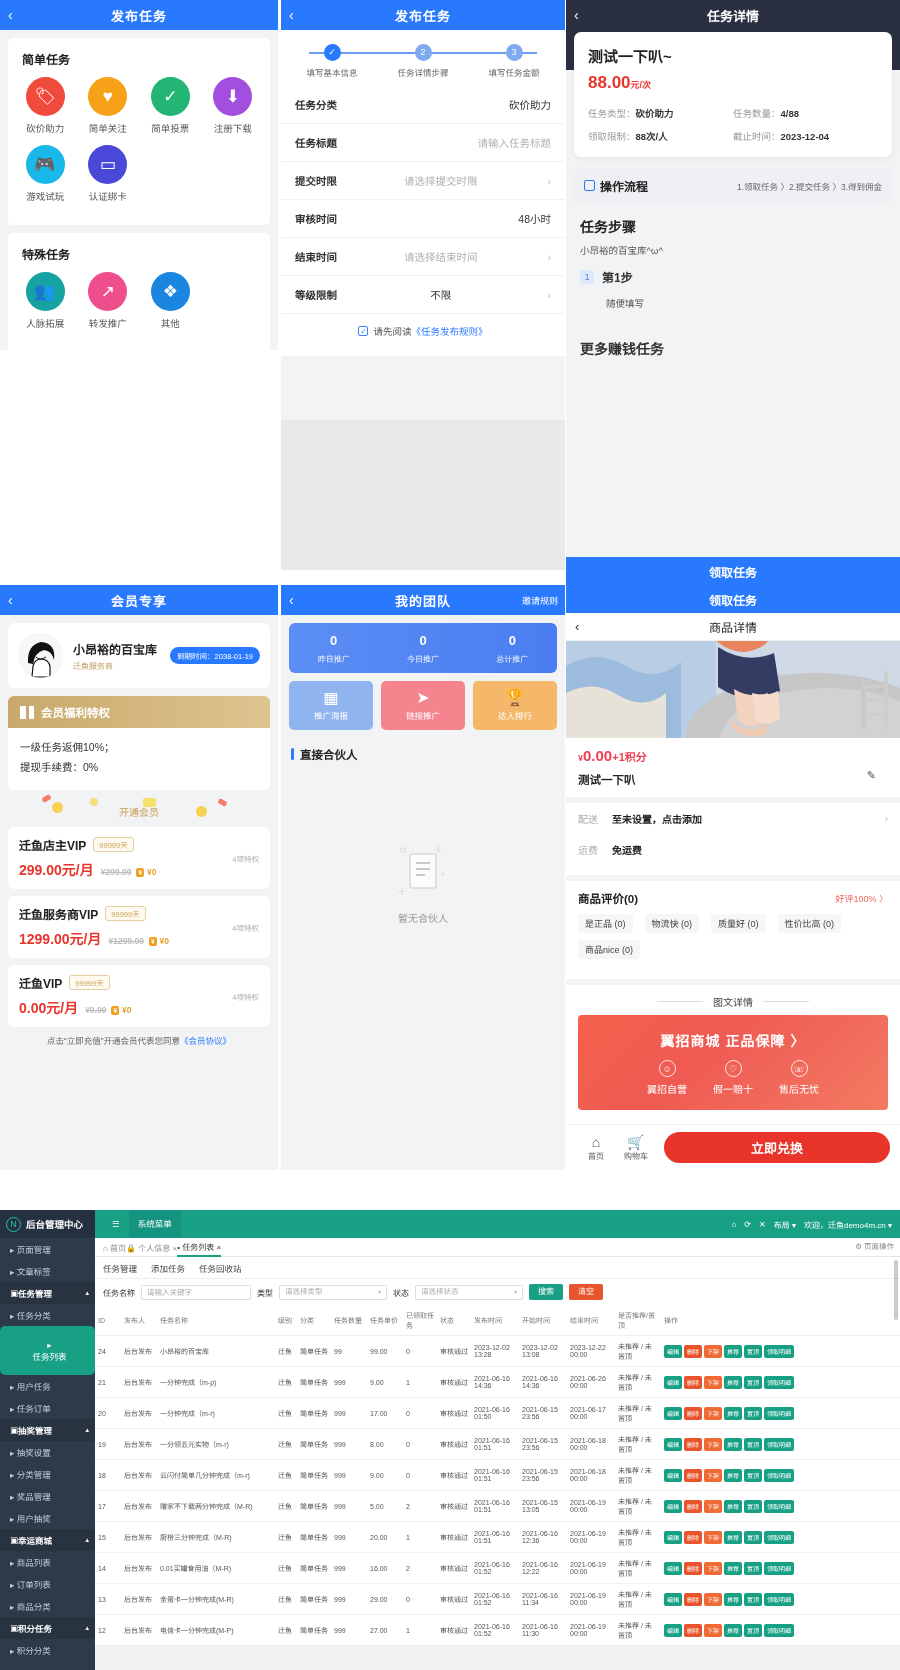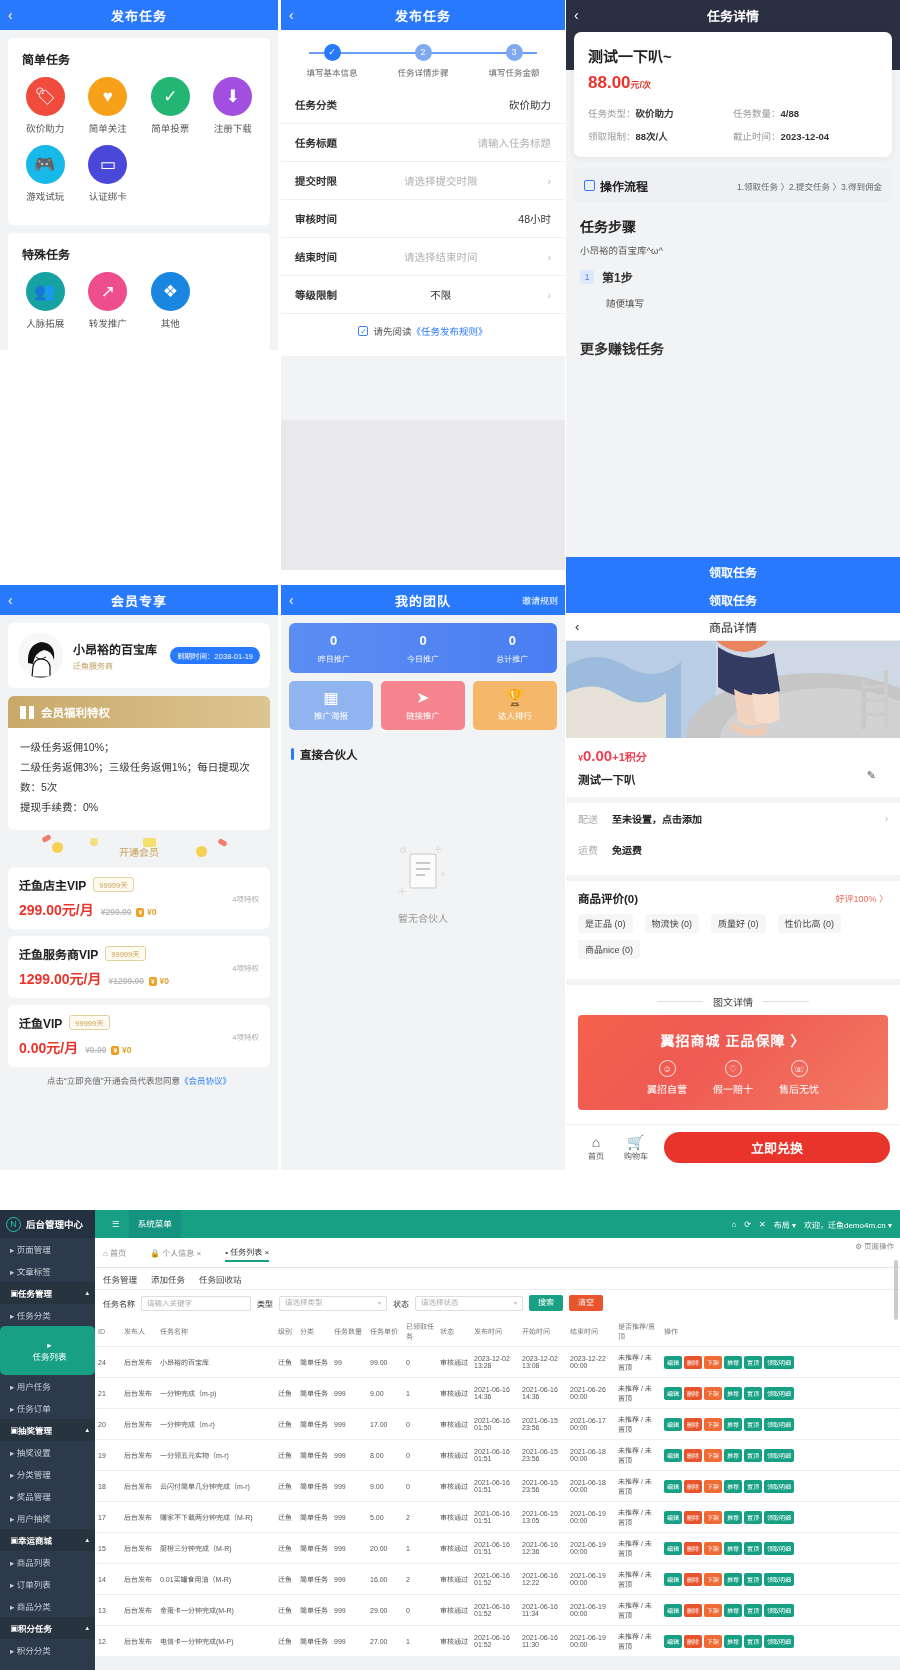--- a/index.html
+++ b/index.html
@@ -217,22 +217,22 @@
   .logo .lt { font-size:9.5px; color:#fff; font-weight:bold;}
   .sitem { font-size:8.5px; padding:5px 6px 5px 10px; }
   .sitem.grp { background:#27333f; font-weight:bold; color:#fff; display:flex; align-items:center;}
   .sitem.grp .ar { margin-left:auto; font-size:7px;}
   .sitem.act { background:#18a085; color:#fff; }
   .content { flex:1; background:#f1f2f4; position:relative; overflow:hidden;}
   .tabsrow { height:28px; background:#18a085; display:flex; align-items:center; padding-left:8px; color:#fff;}
   .tabsrow .tb { font-size:8.5px; padding:0 9px; height:28px; line-height:28px;}
   .tabsrow .tb.on { background:#149480; }
   .tabsrow .rt { margin-left:auto; display:flex; align-items:center; gap:8px; padding-right:8px; font-size:8px;}
-  .crumb { height:30px; background:#fff; border-bottom:1px solid #e6e6e6; display:flex; align-items:center;
-           padding-left:8px; font-size:8px; color:#888; gap:24px;}
+  .crumb { height:19px; background:#fff; border-bottom:1px solid #e6e6e6; display:flex; align-items:center;
+           padding-left:8px; font-size:8px; color:#888; gap:0;}
   .crumb .on { color:#333; border-bottom:2px solid #18a085; height:19px; line-height:19px;}
   .subtabs { height:22px; background:#fff; display:flex; align-items:center; padding-left:8px; gap:14px;
              font-size:8.5px; color:#444; border-bottom:1px solid #eee;}
   .filters { height:26px; background:#fff; display:flex; align-items:center; padding-left:8px; gap:6px; font-size:8px;}
   .filters .lbl { color:#333; }
   .inp { height:15px; border:1px solid #ddd; border-radius:2px; background:#fff; font-size:7.5px;
          color:#aaa; padding:0 5px; line-height:14px;}
   .sel { height:15px; border:1px solid #ddd; border-radius:2px; background:#fff; font-size:7.5px;
          color:#aaa; padding:0 5px; line-height:14px; position:relative; display:flex;align-items:center;}
   .sel .cv { margin-left:auto; padding-left:10px; color:#bbb; font-size:6px;}
@@ -421,21 +421,20 @@
       <div class="msub">迁鱼服务商</div>
     </div>
     <div class="expire">到期时间：2038-01-19</div>
   </div>
   <div class="goldhead">
     <span class="gift"></span>
     <span>会员福利特权</span>
   </div>
   <div class="goldbody">
     <p>一级任务返佣10%；</p>
-    <p>二级任务返佣3%；三级任务返佣1%；每日提现次数：5次</p>
     <p>提现手续费：0%</p>
   </div>
   <div class="openvip">
     <span class="conf" style="left:52px;top:4px;background:#f7d154;width:11px;height:11px;"></span>
     <span class="conf" style="left:90px;top:0px;background:#f4e07a;width:8px;height:8px;"></span>
     <span class="conf" style="left:143px;top:0px;background:#f5e06a;width:13px;height:9px;border-radius:2px;"></span>
     <span class="conf" style="left:196px;top:8px;background:#f7d154;width:11px;height:11px;"></span>
     <span class="conf" style="left:42px;top:-2px;background:#f47c6a;width:9px;height:5px;border-radius:2px;transform:rotate(-30deg)"></span>
     <span class="conf" style="left:218px;top:2px;background:#f47c6a;width:9px;height:5px;border-radius:2px;transform:rotate(30deg)"></span>
     <span class="txt">开通会员</span>

